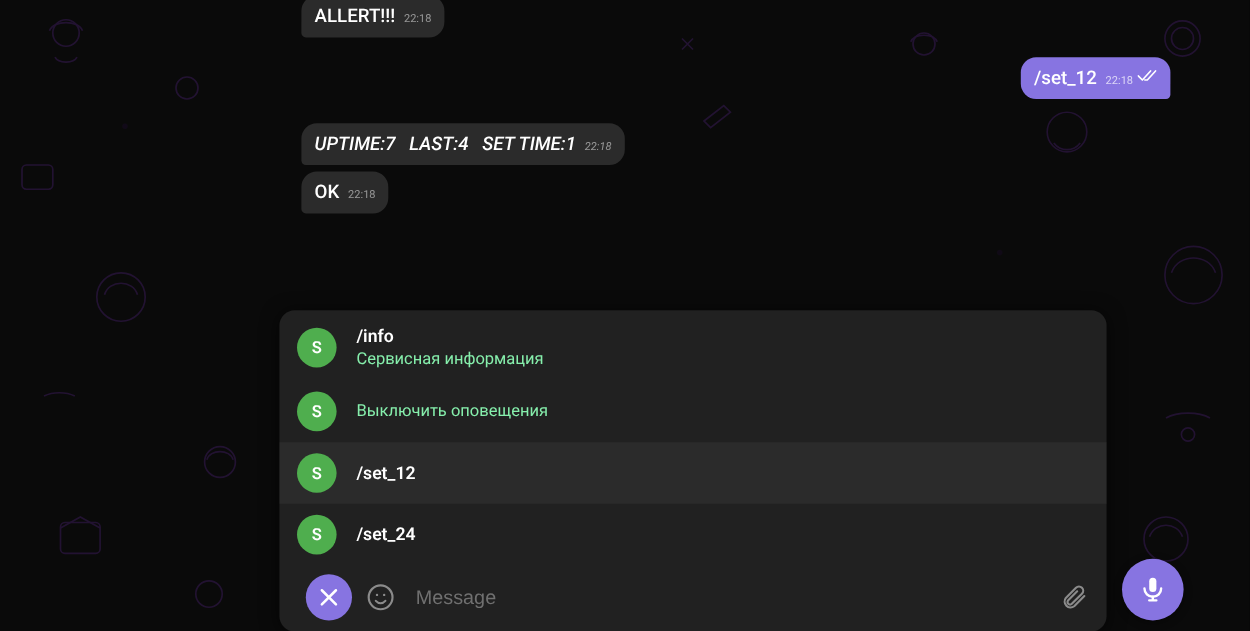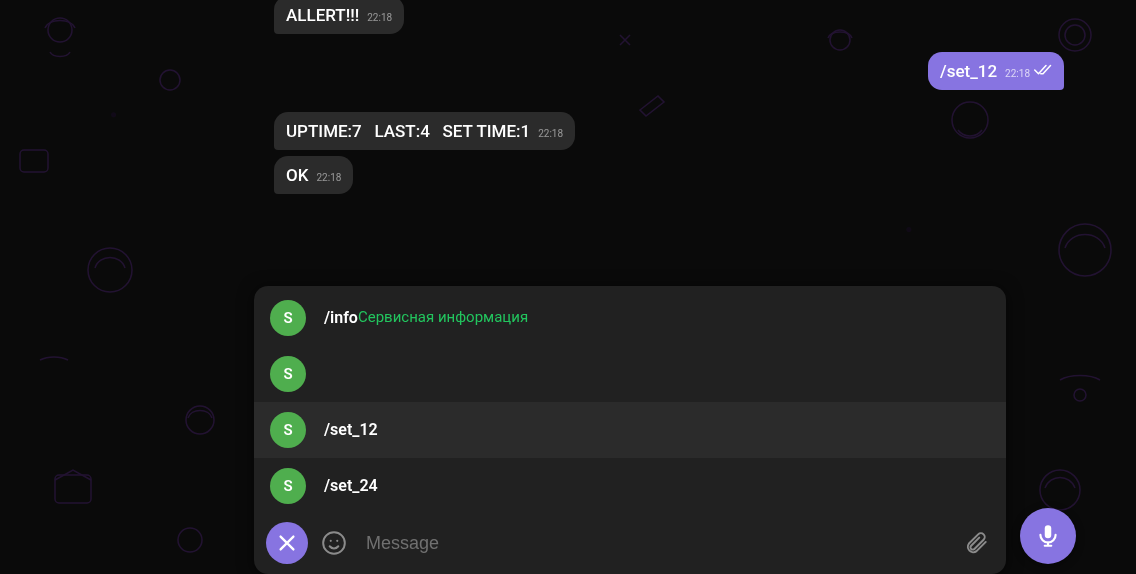--- a/index.html
+++ b/index.html
@@ -86,27 +86,27 @@
     cursor: pointer;
   }
   .cmd:hover, .cmd.hover { background: #2b2b2b; }
   .avatar {
     width: 36px; height: 36px; border-radius: 50%;
     background: #4fae4e;
     display:flex; align-items:center; justify-content:center;
     color:#fff; font-weight:600; font-size:15px;
     flex-shrink:0;
   }
-  .cmd-text { display:flex; flex-direction:row; }
+  .cmd-text { display:flex; flex-direction:column; }
   .cmd-name { color:#fff; font-size:16px; font-weight:600; line-height:1.3; }
-  .cmd-desc { color:#22c55e; font-size:15px; line-height:1.3; }
+  .cmd-desc { color:#86efac; font-size:15px; line-height:1.3; }
 
   .input-row {
     display:flex; align-items:center;
-    padding: 8px 10px 10px 12px;
+    padding: 8px 10px 10px 24px;
     gap: 6px;
   }
   .close-btn {
     width: 42px; height: 42px; border-radius: 50%;
     background: #8774e1;
     display:flex; align-items:center; justify-content:center;
     cursor:pointer;
   }
   .close-btn svg { width:22px; height:22px; }
   .emoji-btn, .attach-btn {
@@ -195,21 +195,21 @@
         <span class="msg-text">/set_12</span>
         <span class="time">22:18</span>
         <span class="ticks">
           <svg viewBox="0 0 24 18">
               <path d="M1 9l5 5L16 3M9 14l3 0L22 3" stroke="#fff" stroke-width="2" fill="none" stroke-linecap="round" stroke-linejoin="round"></path>
             </svg>
         </span>
       </div>
     </div>
 
-    <div class="msg in" style="margin-top:22px;">
+    <div class="msg in" style="margin-top:22px;font-style:italic;">
       <div class="bubble in">
         <span class="msg-text" style="white-space:pre">UPTIME:7   LAST:4   SET TIME:1</span>
         <span class="time">22:18</span>
       </div>
     </div>
 
     <div class="msg in">
       <div class="bubble in">
         <span class="msg-text">OK</span>
         <span class="time">22:18</span>
@@ -224,20 +224,21 @@
     <div class="cmd">
       <div class="avatar">S</div>
       <div class="cmd-text">
         <span class="cmd-name">/info</span>
         <span class="cmd-desc">Сервисная информация</span>
       </div>
     </div>
     <div class="cmd">
       <div class="avatar">S</div>
       <div class="cmd-text">
+        <span class="cmd-desc">Выключить оповещения</span>
       </div>
     </div>
     <div class="cmd hover">
       <div class="avatar">S</div>
       <div class="cmd-text">
         <span class="cmd-name">/set_12</span>
       </div>
     </div>
     <div class="cmd">
       <div class="avatar">S</div>

